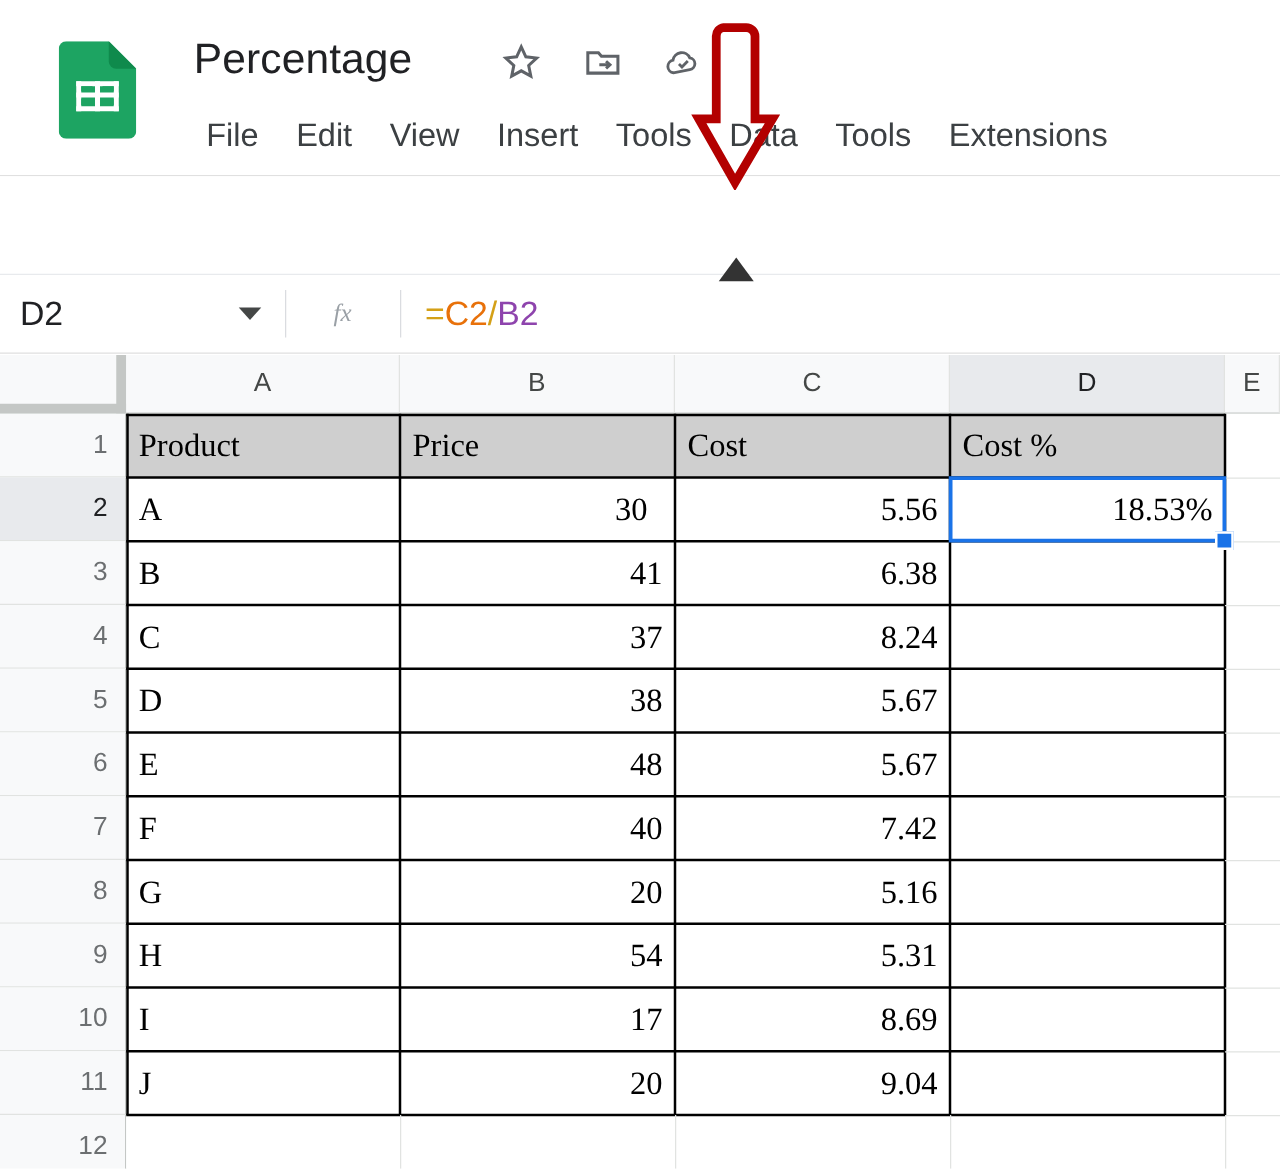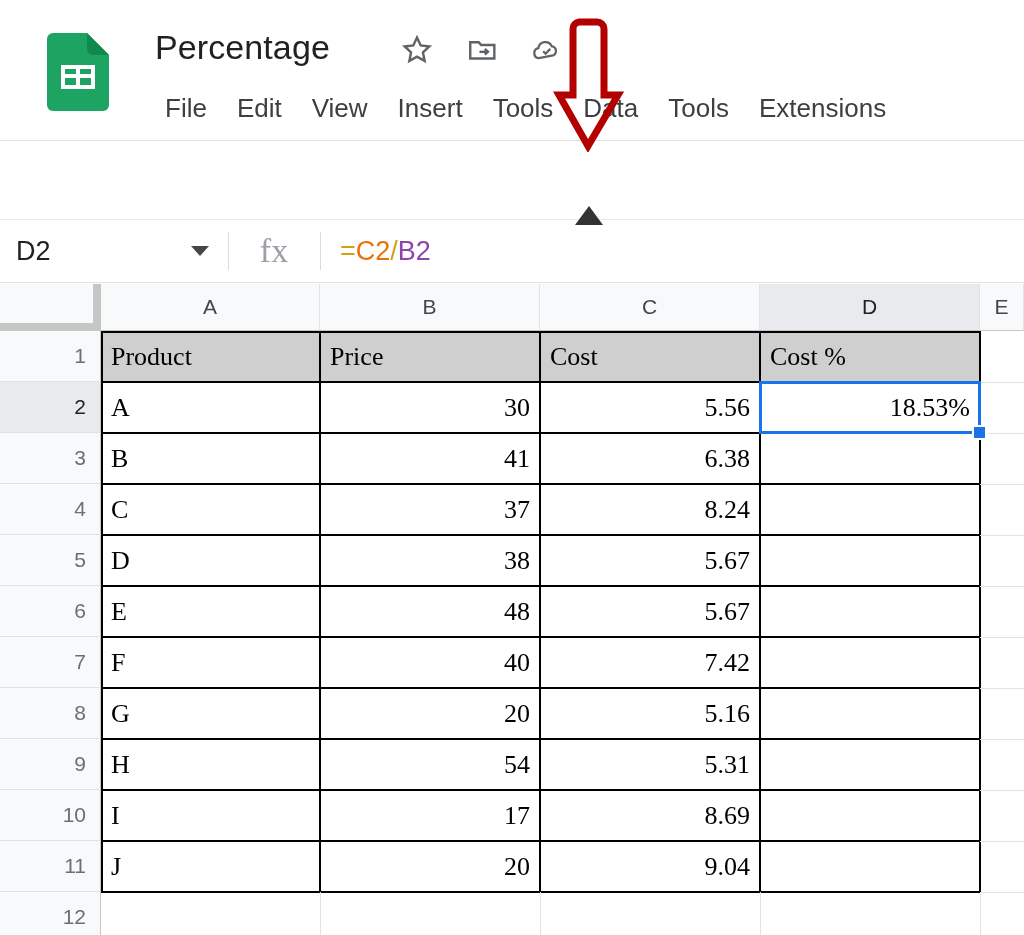--- a/index.html
+++ b/index.html
@@ -197,21 +197,22 @@
   #fbdiv-1 { left: 228px; }
   #fbdiv-2 { left: 320px; }
 
   .fx-icon {
     position: absolute;
     left: 252px; top: 232px;
     width: 44px; height: 38px;
     display: flex; align-items: center; justify-content: center;
     color: #9aa0a6;
     font-family: "Liberation Serif", serif;
-    font-size: 34px;
+    font-style: italic;
+    font-size: 20px;
   }
 
   .formula-content {
     position: absolute;
     left: 340px; top: 219px;
     height: 64px;
     display: flex; align-items: center;
     font-size: 27px;
     white-space: nowrap;
   }
@@ -582,21 +583,21 @@
         <div class="cell hdr txt" style="left: 540px; width: 220px; top: 47px; height: 51px;">
           <span>Cost</span>
         </div>
         <div class="cell hdr txt" style="left: 760px; width: 220px; top: 47px; height: 51px;">
           <span>Cost %</span>
         </div>
         <div class="cell blank" style="left: 980px; width: 44px; top: 47px; height: 51px;"></div>
         <div class="cell txt" style="left: 101px; width: 219px; top: 98px; height: 51px;">
           <span>A</span>
         </div>
-        <div class="cell num" style="left: 320px; width: 220px; top: 98px; height: 51px; padding-left: 13px;">
+        <div class="cell num" style="left: 308px; width: 220px; top: 98px; height: 51px; padding-left: 13px;">
           <span>30</span>
         </div>
         <div class="cell num" style="left: 540px; width: 220px; top: 98px; height: 51px;">
           <span>5.56</span>
         </div>
         <div class="cell num" style="left: 760px; width: 220px; top: 98px; height: 51px;">
           <span>18.53%</span>
         </div>
         <div class="cell blank" style="left: 980px; width: 44px; top: 98px; height: 51px;"></div>
         <div class="cell txt" style="left: 101px; width: 219px; top: 149px; height: 51px;">

